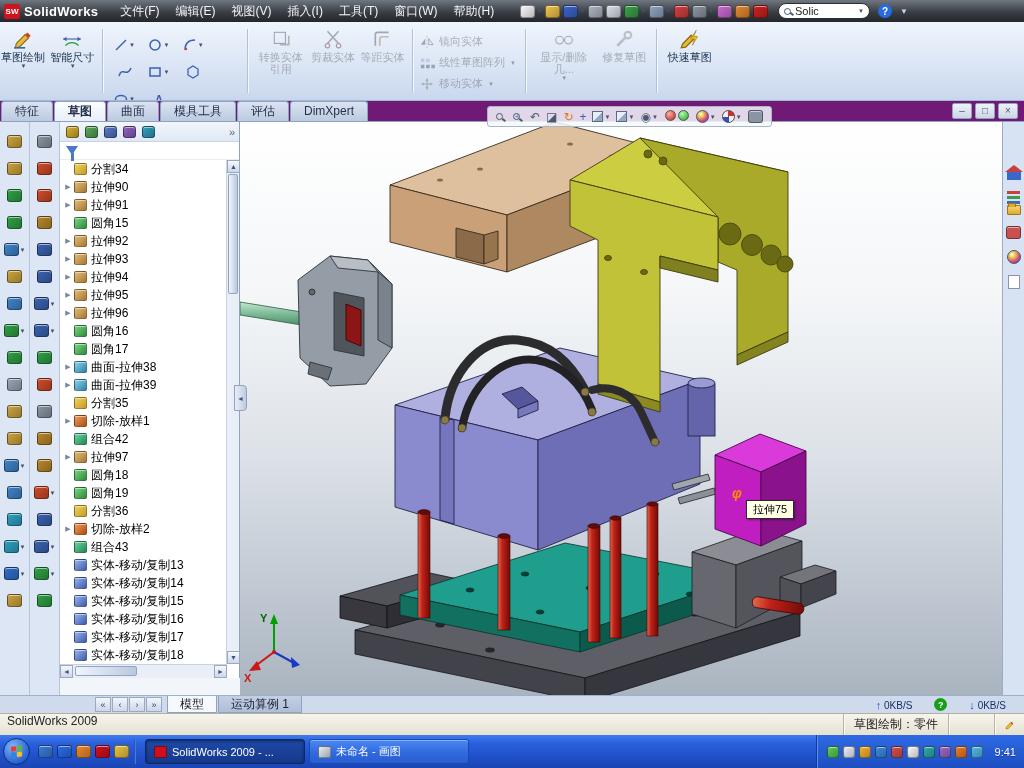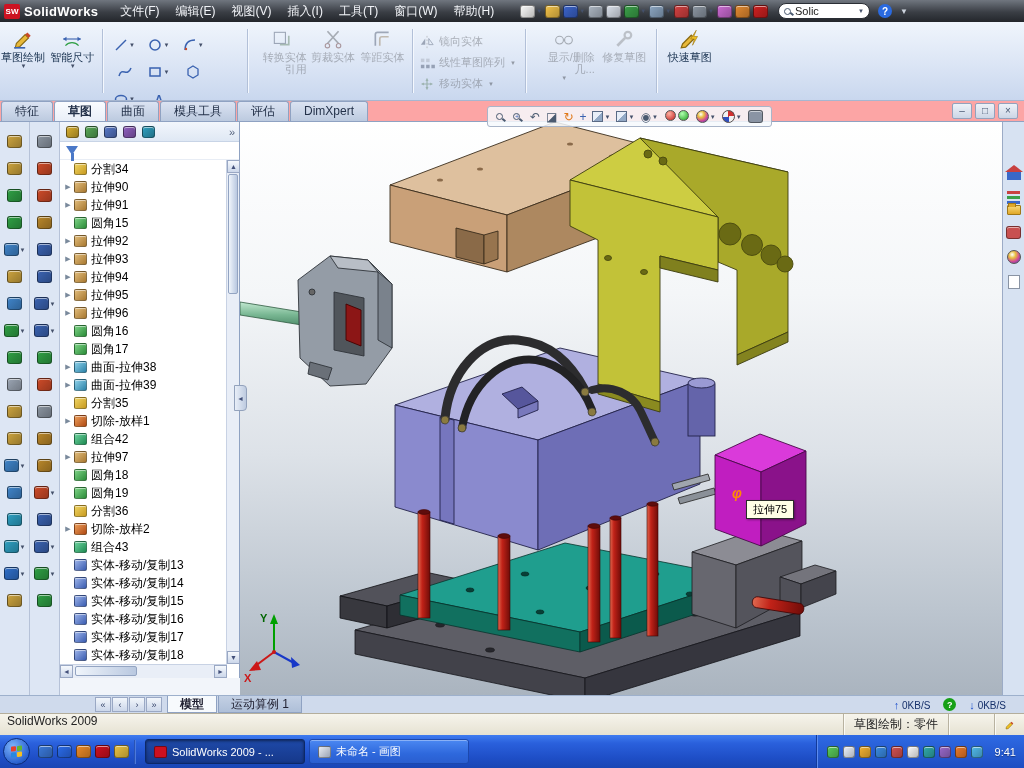--- a/index.html
+++ b/index.html
@@ -30,35 +30,35 @@
 .helpchip{width:14px;height:14px;border-radius:50%;background:#2a6ae0;color:#fff;font-size:10px;font-weight:bold;
   display:inline-flex;align-items:center;justify-content:center;margin-left:8px}
 .ddl{color:#cdd4de;margin-left:8px;font-size:8px}
 
 
 .ribbon{position:absolute;left:0;top:22px;width:1024px;height:79px;
   background:linear-gradient(#f0f5fc,#dbe5f5 55%,#c9d7ee);border-bottom:1px solid #a6b6d0;overflow:hidden}
 .vsep{position:relative;display:inline-block;width:1px;height:64px;background:#b2c0d8;margin:7px 3px 0 3px;vertical-align:top;
   box-shadow:1px 0 0 #f4f8fe}
 .bigbtn{display:inline-flex;flex-direction:column;align-items:center;justify-content:flex-start;
-  width:46px;height:72px;margin-top:3px;vertical-align:top;padding-top:4px;text-align:right;cursor:default;border-radius:3px}
+  width:46px;height:72px;margin-top:3px;vertical-align:top;padding-top:4px;text-align:center;cursor:default;border-radius:3px}
 .blabel{font-size:11px;line-height:12px;color:#17304e;margin-top:2px;white-space:normal}
 .ric{width:22px;height:20px}
 .gsvg{width:14px;height:14px}
 .sgrid{display:inline-block;width:132px;height:72px;margin-top:3px;vertical-align:top;padding-top:6px}
 .gcell{display:inline-flex;align-items:center;width:31px;height:27px;justify-content:center}
 .stack{display:inline-block;width:100px;height:72px;vertical-align:top;margin-top:3px;padding-top:6px}
 .srow{display:flex;align-items:center;height:21px;gap:4px;font-size:11px;color:#17304e;white-space:nowrap}
 .dis{opacity:.5;filter:grayscale(.7)}
 .dis .blabel,.dis .srow{color:#64728a}
 .watermark{position:absolute;right:2px;top:0px;font-size:78px;font-weight:bold;font-style:italic;
   color:rgba(150,168,196,.35);line-height:80px;letter-spacing:-8px}
 
 
-.tabstrip{position:absolute;left:0;top:101px;width:1024px;height:21px;background:#fca5a5;border-bottom:1px solid #8ka}
+.tabstrip{position:absolute;left:0;top:101px;width:1024px;height:21px;background:#701a75;border-bottom:1px solid #8ka}
 .tabstrip{border-bottom:1px solid #8fa2c2}
 .ctab{display:inline-block;height:20px;line-height:19px;padding:0 13px;margin-left:1px;font-size:12px;color:#24324a;
   background:linear-gradient(#dbe3f2,#bccadf);border:1px solid #8fa2c2;border-bottom:none;border-radius:3px 3px 0 0;cursor:default}
 .ctab.active{background:linear-gradient(#fafcff,#e9eff8);font-weight:bold}
 .doccontrols{position:absolute;right:6px;top:2px;display:flex;gap:3px}
 .dcbtn{width:20px;height:16px;background:linear-gradient(#eef2f8,#ccd6e6);border:1px solid #93a2bc;border-radius:2px;
   font-size:10px;color:#4a5a74;display:flex;align-items:center;justify-content:center;line-height:1}
 
 
 .main{position:absolute;left:0;top:122px;width:1024px;height:573px;background:#dde6f4}
@@ -125,22 +125,22 @@
 .tooltip{position:absolute;left:746px;top:500px;padding:1px 6px;background:#ffffe6;border:1px solid #2a2a2a;
   font-size:11px;color:#000;z-index:6;box-shadow:1px 1px 2px rgba(0,0,0,.35)}
 
 
 .sheetrow{position:absolute;left:0;top:695px;width:1024px;height:18px;background:#cfdaec;border-top:1px solid #9db0cc;
   display:flex;align-items:center}
 .navbtn{width:16px;height:15px;margin-left:1px;background:linear-gradient(#f2f6fb,#ccd7ea);border:1px solid #9aa8c4;
   font-size:9px;color:#35446a;display:flex;align-items:center;justify-content:center}
 .stab{height:17px;line-height:16px;padding:0 12px;font-size:12px;color:#223;border:1px solid #8fa2c2;border-top:none;
   background:linear-gradient(#c3d0e4,#aebfd8);margin-left:1px}
-.stab.active{background:#f7fafd;font-weight:bold}
-.netcluster{margin-left:auto;margin-right:18px;display:flex;align-items:flex-end;gap:13px;font-size:10px;color:#16306a}
+.stab.active{background:#f7fafd;font-weight:normal}
+.netcluster{margin-left:auto;margin-right:18px;display:flex;align-items:flex-end;gap:22px;font-size:10px;color:#16306a}
 .netarrow{color:#1c4ecc;font-weight:bold;font-size:11px}
 .qmark{width:13px;height:13px;border-radius:50%;background:#17a017;color:#fff;font-size:9px;font-weight:bold;
   display:inline-flex;align-items:center;justify-content:center}
 
 
 .statusbar{position:absolute;left:0;top:713px;width:1024px;height:22px;background:linear-gradient(#f6f4ec,#e6e2d2);
   border-top:1px solid #b4ae9c;display:flex;font-size:12px;color:#222}
 .statusbar .lefttext{padding-left:7px}
 .scell{height:100%;display:flex;align-items:center;padding:0 10px;border-left:1px solid #b8b2a0;box-shadow:inset 1px 0 0 #fbfaf4}
 

